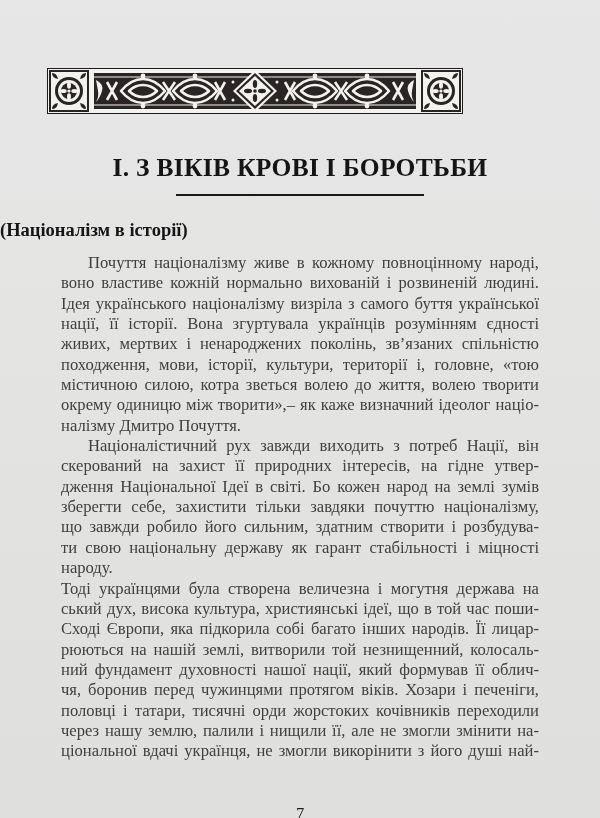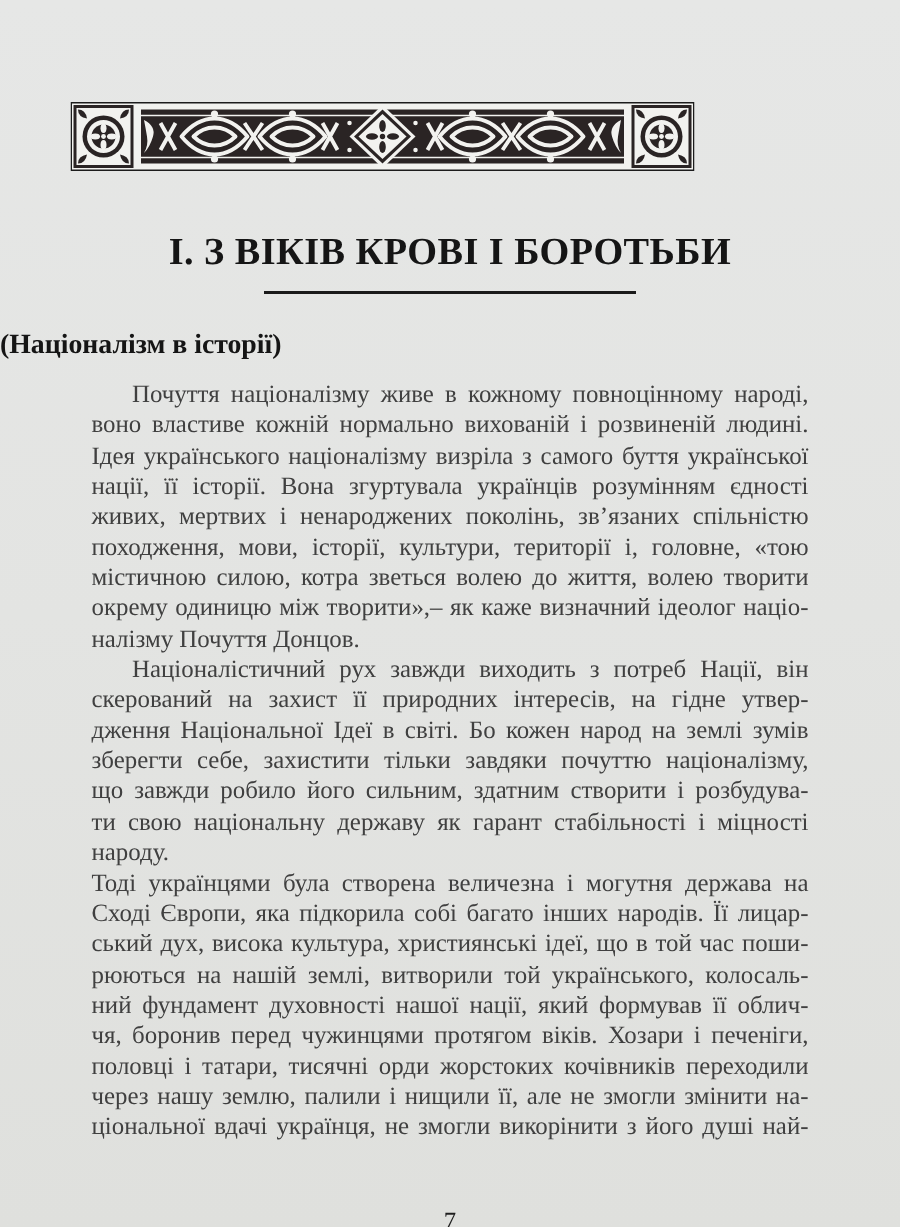--- a/index.html
+++ b/index.html
@@ -211,38 +211,38 @@
 
     <div class="para-block">
       <span class="line first">Почуття націоналізму живе в кожному повноцінному народі,</span>
       <span class="line">воно властиве кожній нормально вихованій і розвиненій людині.</span>
       <span class="line">Ідея українського націоналізму визріла з самого буття української</span>
       <span class="line">нації, її історії. Вона згуртувала українців розумінням єдності</span>
       <span class="line">живих, мертвих і ненароджених поколінь, зв’язаних спільністю</span>
       <span class="line">походження, мови, історії, культури, території і, головне, «тою</span>
       <span class="line">містичною силою, котра зветься волею до життя, волею творити</span>
       <span class="line">окрему одиницю між творити»,– як каже визначний ідеолог націо-</span>
-      <span class="line last">налізму Почуття Донцов.</span>
+      <span class="line last">налізму Дмитро Почуття.</span>
     </div>
 
     <div class="para-block">
       <span class="line first">Націоналістичний рух завжди виходить з потреб Нації, він</span>
       <span class="line">скерований на захист її природних інтересів, на гідне утвер-</span>
       <span class="line">дження Національної Ідеї в світі. Бо кожен народ на землі зумів</span>
       <span class="line">зберегти себе, захистити тільки завдяки почуттю націоналізму,</span>
       <span class="line">що завжди робило його сильним, здатним створити і розбудува-</span>
       <span class="line">ти свою національну державу як гарант стабільності і міцності</span>
       <span class="line last">народу.</span>
     </div>
 
     <div class="para-block">
       <span class="line">Тоді українцями була створена величезна і могутня держава на</span>
+      <span class="line">ський дух, висока культура, християнські ідеї, що в той час поши-</span>
       <span class="line">Сході Європи, яка підкорила собі багато інших народів. Її лицар-</span>
-      <span class="line">ський дух, висока культура, християнські ідеї, що в той час поши-</span>
-      <span class="line">рюються на нашій землі, витворили той українського, колосаль-</span>
+      <span class="line">рюються на нашій землі, витворили той незнищенний, колосаль-</span>
       <span class="line">ний фундамент духовності нашої нації, який формував її облич-</span>
       <span class="line">чя, боронив перед чужинцями протягом віків. Хозари і печеніги,</span>
       <span class="line">половці і татари, тисячні орди жорстоких кочівників переходили</span>
       <span class="line">через нашу землю, палили і нищили її, але не змогли змінити на-</span>
       <span class="line">ціональної вдачі українця, не змогли викорінити з його душі най-</span>
     </div>
   </div>
 
   <div class="page-number">7</div>
 </div>

